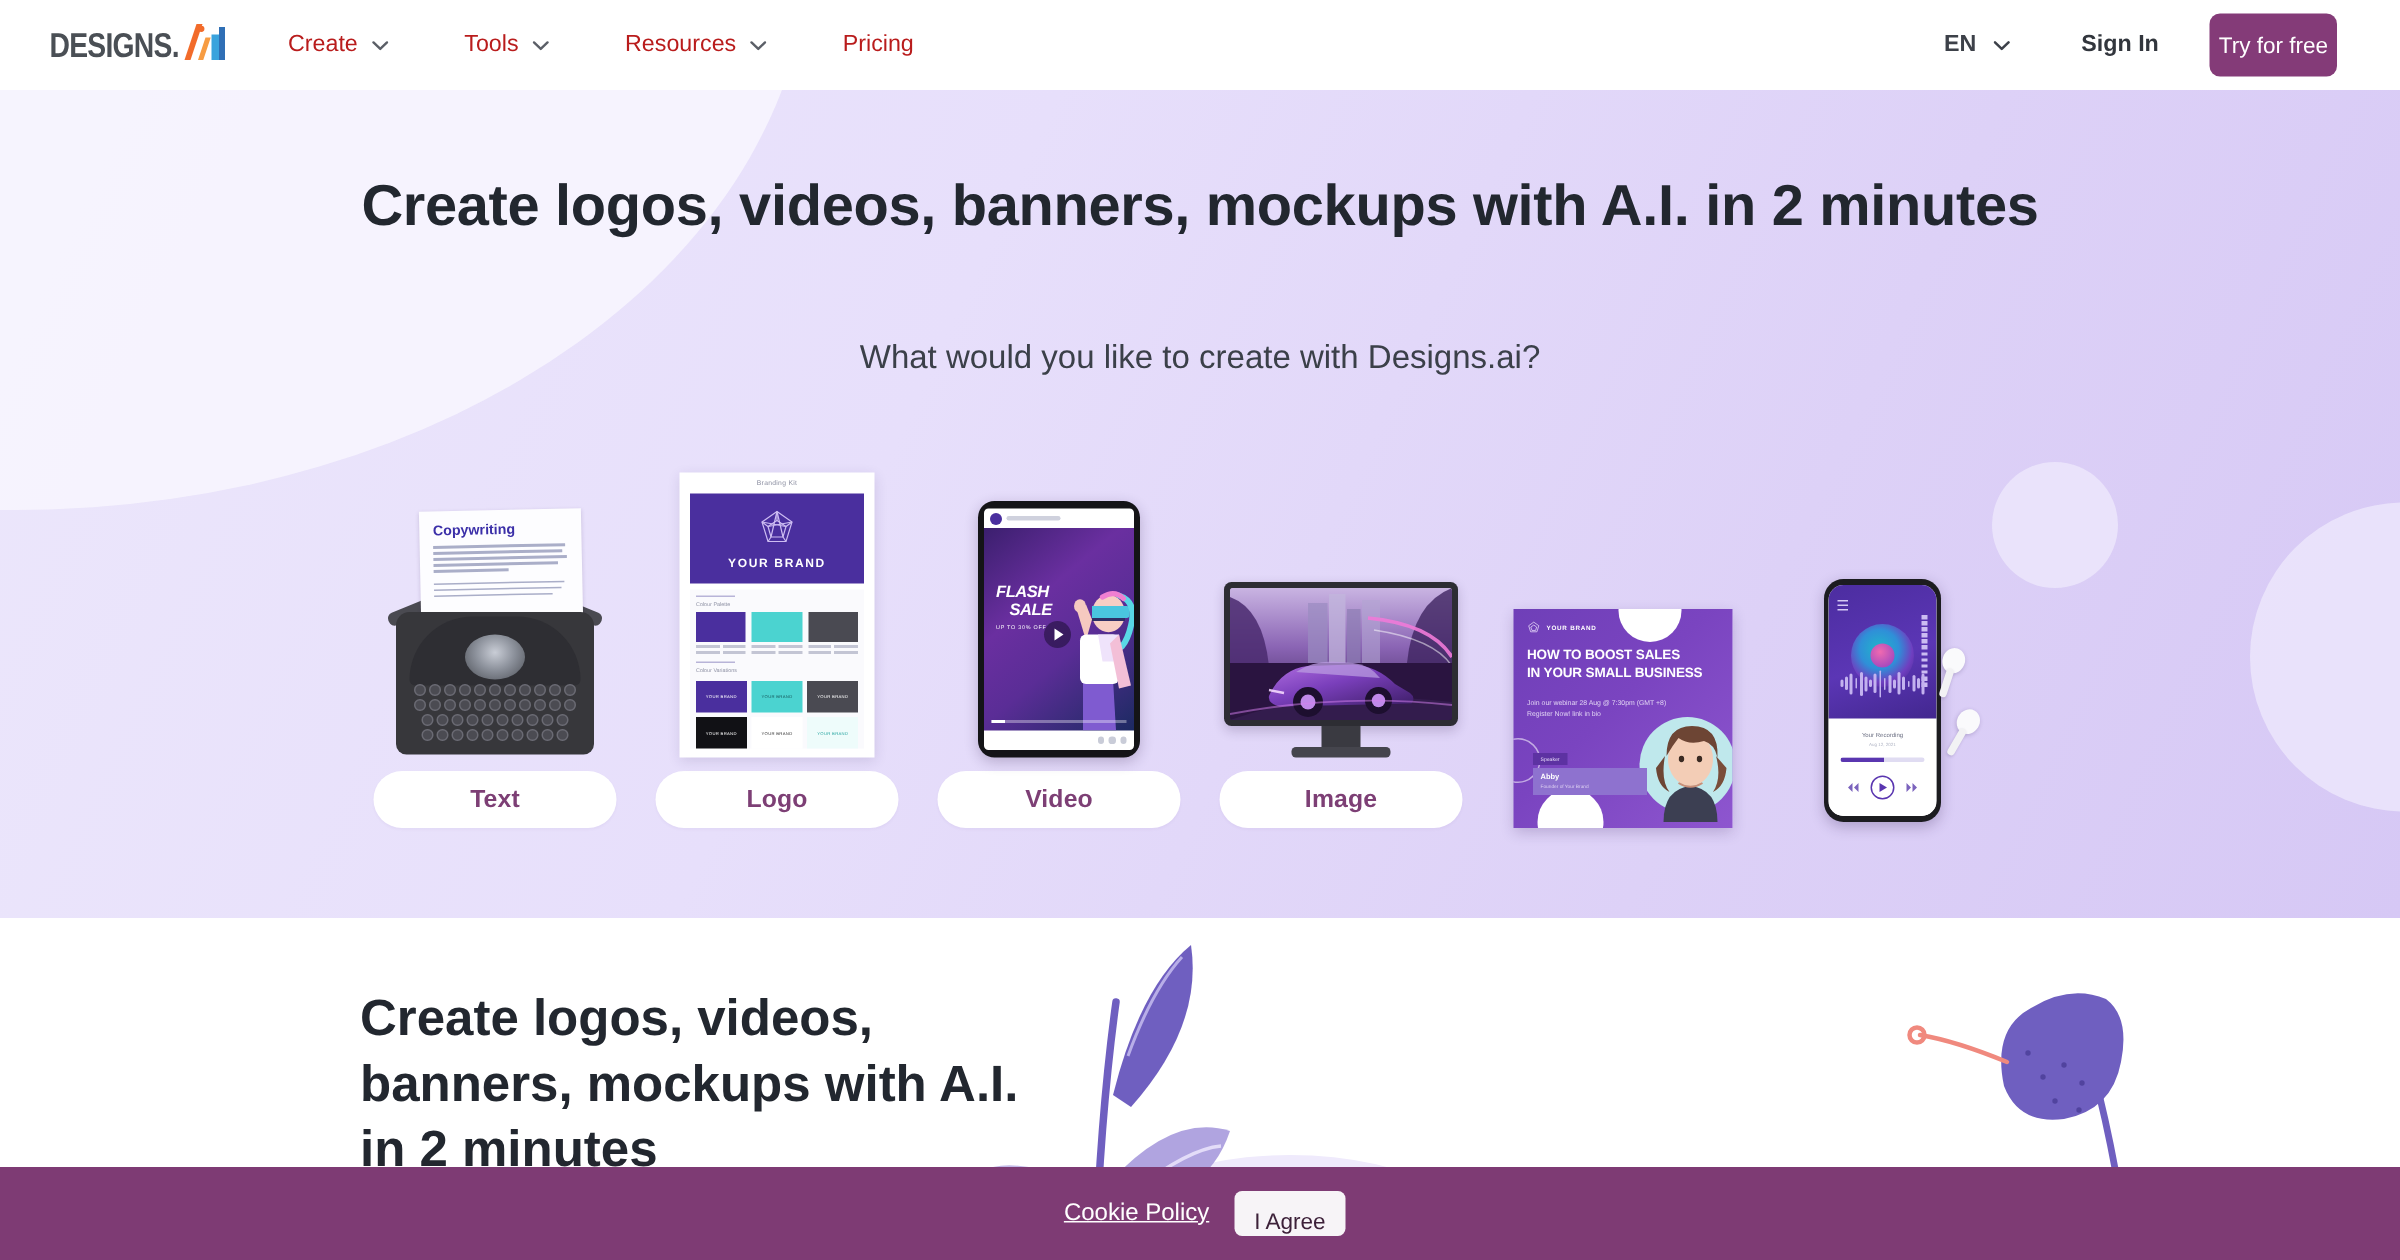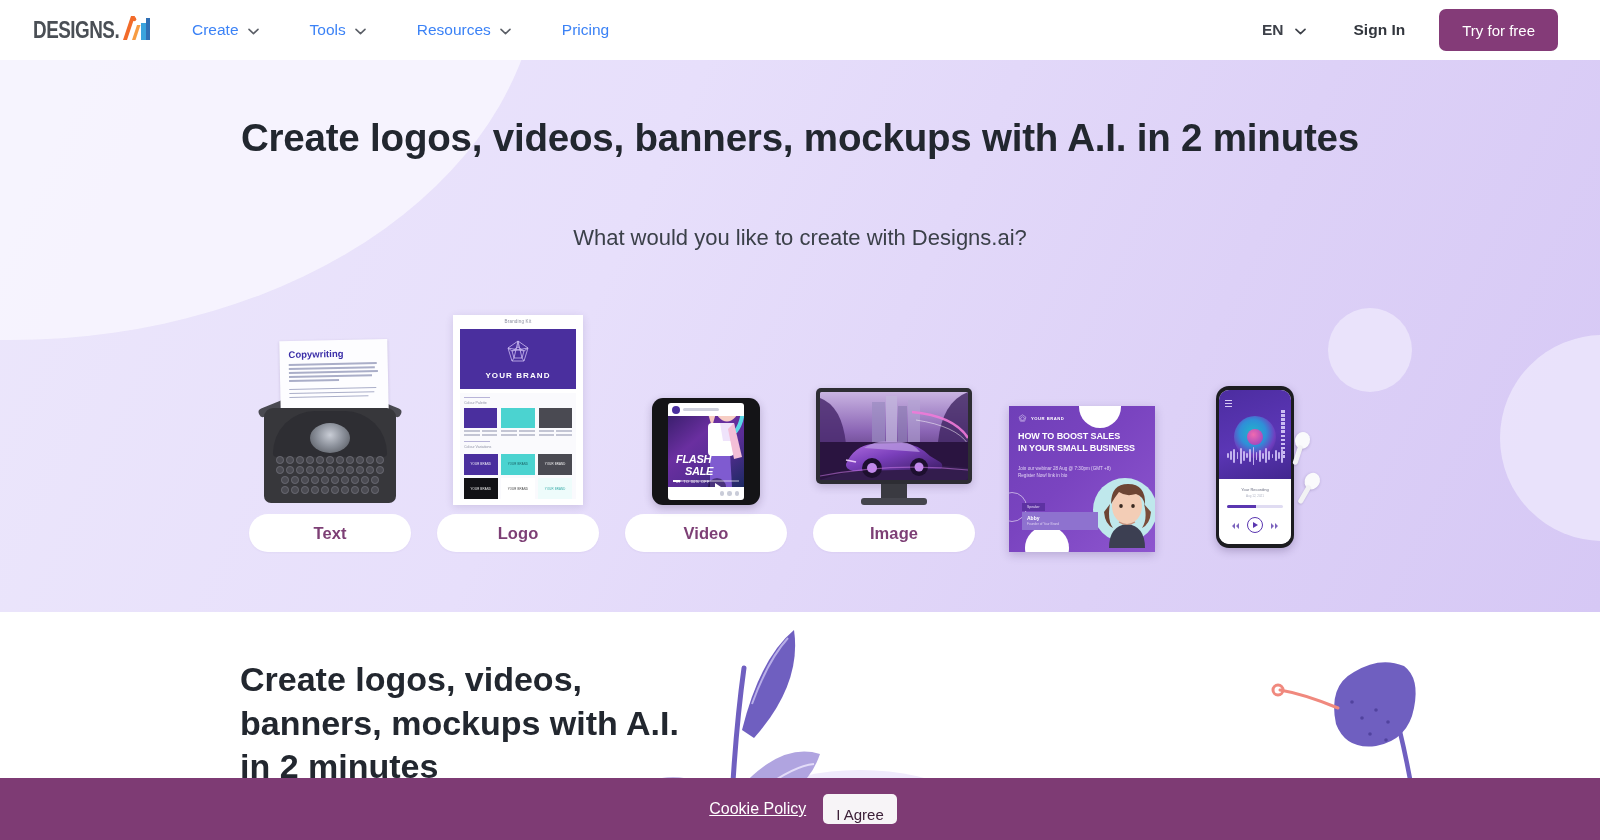--- a/index.html
+++ b/index.html
@@ -26,40 +26,40 @@
     font-family: "Liberation Sans", sans-serif;
     font-weight: 700; font-size: 23px; letter-spacing: -0.6px;
     color: #4a4f55; transform: scaleX(0.82); transform-origin: left center;
     line-height: 1;
   }
   .logo-mark { margin-left: -17px; display:block; }
 
   .nav { position: absolute; left: 192px; top: 0; height: 60px; display: flex; align-items: center; gap: 0; }
   .nav-item {
     display: flex; align-items: center; gap: 9px;
-    font-size: 15.5px; color: #3b82f6; cursor: pointer;
+    font-size: 15.5px; color: #b91c1c; cursor: pointer;
     margin-right: 51px; white-space: nowrap;
   }
   .nav-item:last-child { margin-right: 0; }
   .caret { display:block; }
 
   .header-right { position: absolute; right: 0; top: 0; height: 60px; display: flex; align-items: center; }
   .lang {
     display: flex; align-items: center; gap: 11px;
     font-size: 15.5px; color: #3d4149; font-weight: 600; cursor: pointer;
     margin-right: 48px;
   }
   .signin {
     font-size: 15.5px; color: #32363d; font-weight: 600; cursor: pointer;
     margin-right: 34px; white-space: nowrap;
   }
   .try-btn {
     background: #843b78; color: #ffffff; border: none;
     font-size: 15px; font-family: "Liberation Sans", sans-serif;
-    padding: 0 23px; height: 42px; border-radius: 7px; cursor: pointer;
+    padding: 0 6px; height: 42px; border-radius: 7px; cursor: pointer;
     margin-right: 42px; white-space: nowrap;
   }
 
   
   .hero {
     position: absolute; top: 60px; left: 0; width: 1600px; height: 552px;
     background: linear-gradient(115deg, #ece7fb 0%, #e7dffb 38%, #ddd1f7 72%, #d6c8f5 100%);
     overflow: hidden;
   }
   .blob-tl {
@@ -159,22 +159,22 @@
   .bk-pal { flex: 1; }
   .bk-swatch { height: 20px; }
   .bk-mini { display:flex; gap:2px; margin-top: 2px; }
   .bk-mini i { display:block; height:1.6px; background:#c3c5d4; flex:1; }
   .bk-vars { display: grid; grid-template-columns: repeat(3, 1fr); gap: 3.5px; margin-top: 5px; }
   .bk-var { height: 21px; display:flex; align-items:center; justify-content:center; }
   .bk-var span { font-size: 2.8px; letter-spacing: .2px; }
 
   
   .tab {
-    width: 108px; height: 107px; background: #141417;
-    border-radius: 11px; padding: 5px 16px; box-shadow: 0 3px 9px rgba(40,20,70,0.24);
+    width: 108px; height: 171px; background: #141417;
+    border-radius: 11px; padding: 5px 4px; box-shadow: 0 3px 9px rgba(40,20,70,0.24);
   }
   .tab-screen { width: 100%; height: 100%; background: #fff; border-radius: 3px; overflow: hidden; display:flex; flex-direction:column; }
   .tab-bar { height: 13px; display:flex; align-items:center; gap:3px; padding: 0 4px; }
   .tab-ava { width: 8px; height: 8px; border-radius: 50%; background: #4a2f9e; }
   .tab-nm { height: 2.4px; width: 36px; background: #cfd1dd; border-radius: 2px; }
   .tab-vid {
     flex: 1; position: relative;
     background: linear-gradient(140deg, #3b1f6e 0%, #6a2fa0 35%, #5a2d96 60%, #1c2a62 100%);
     overflow: hidden;
   }

